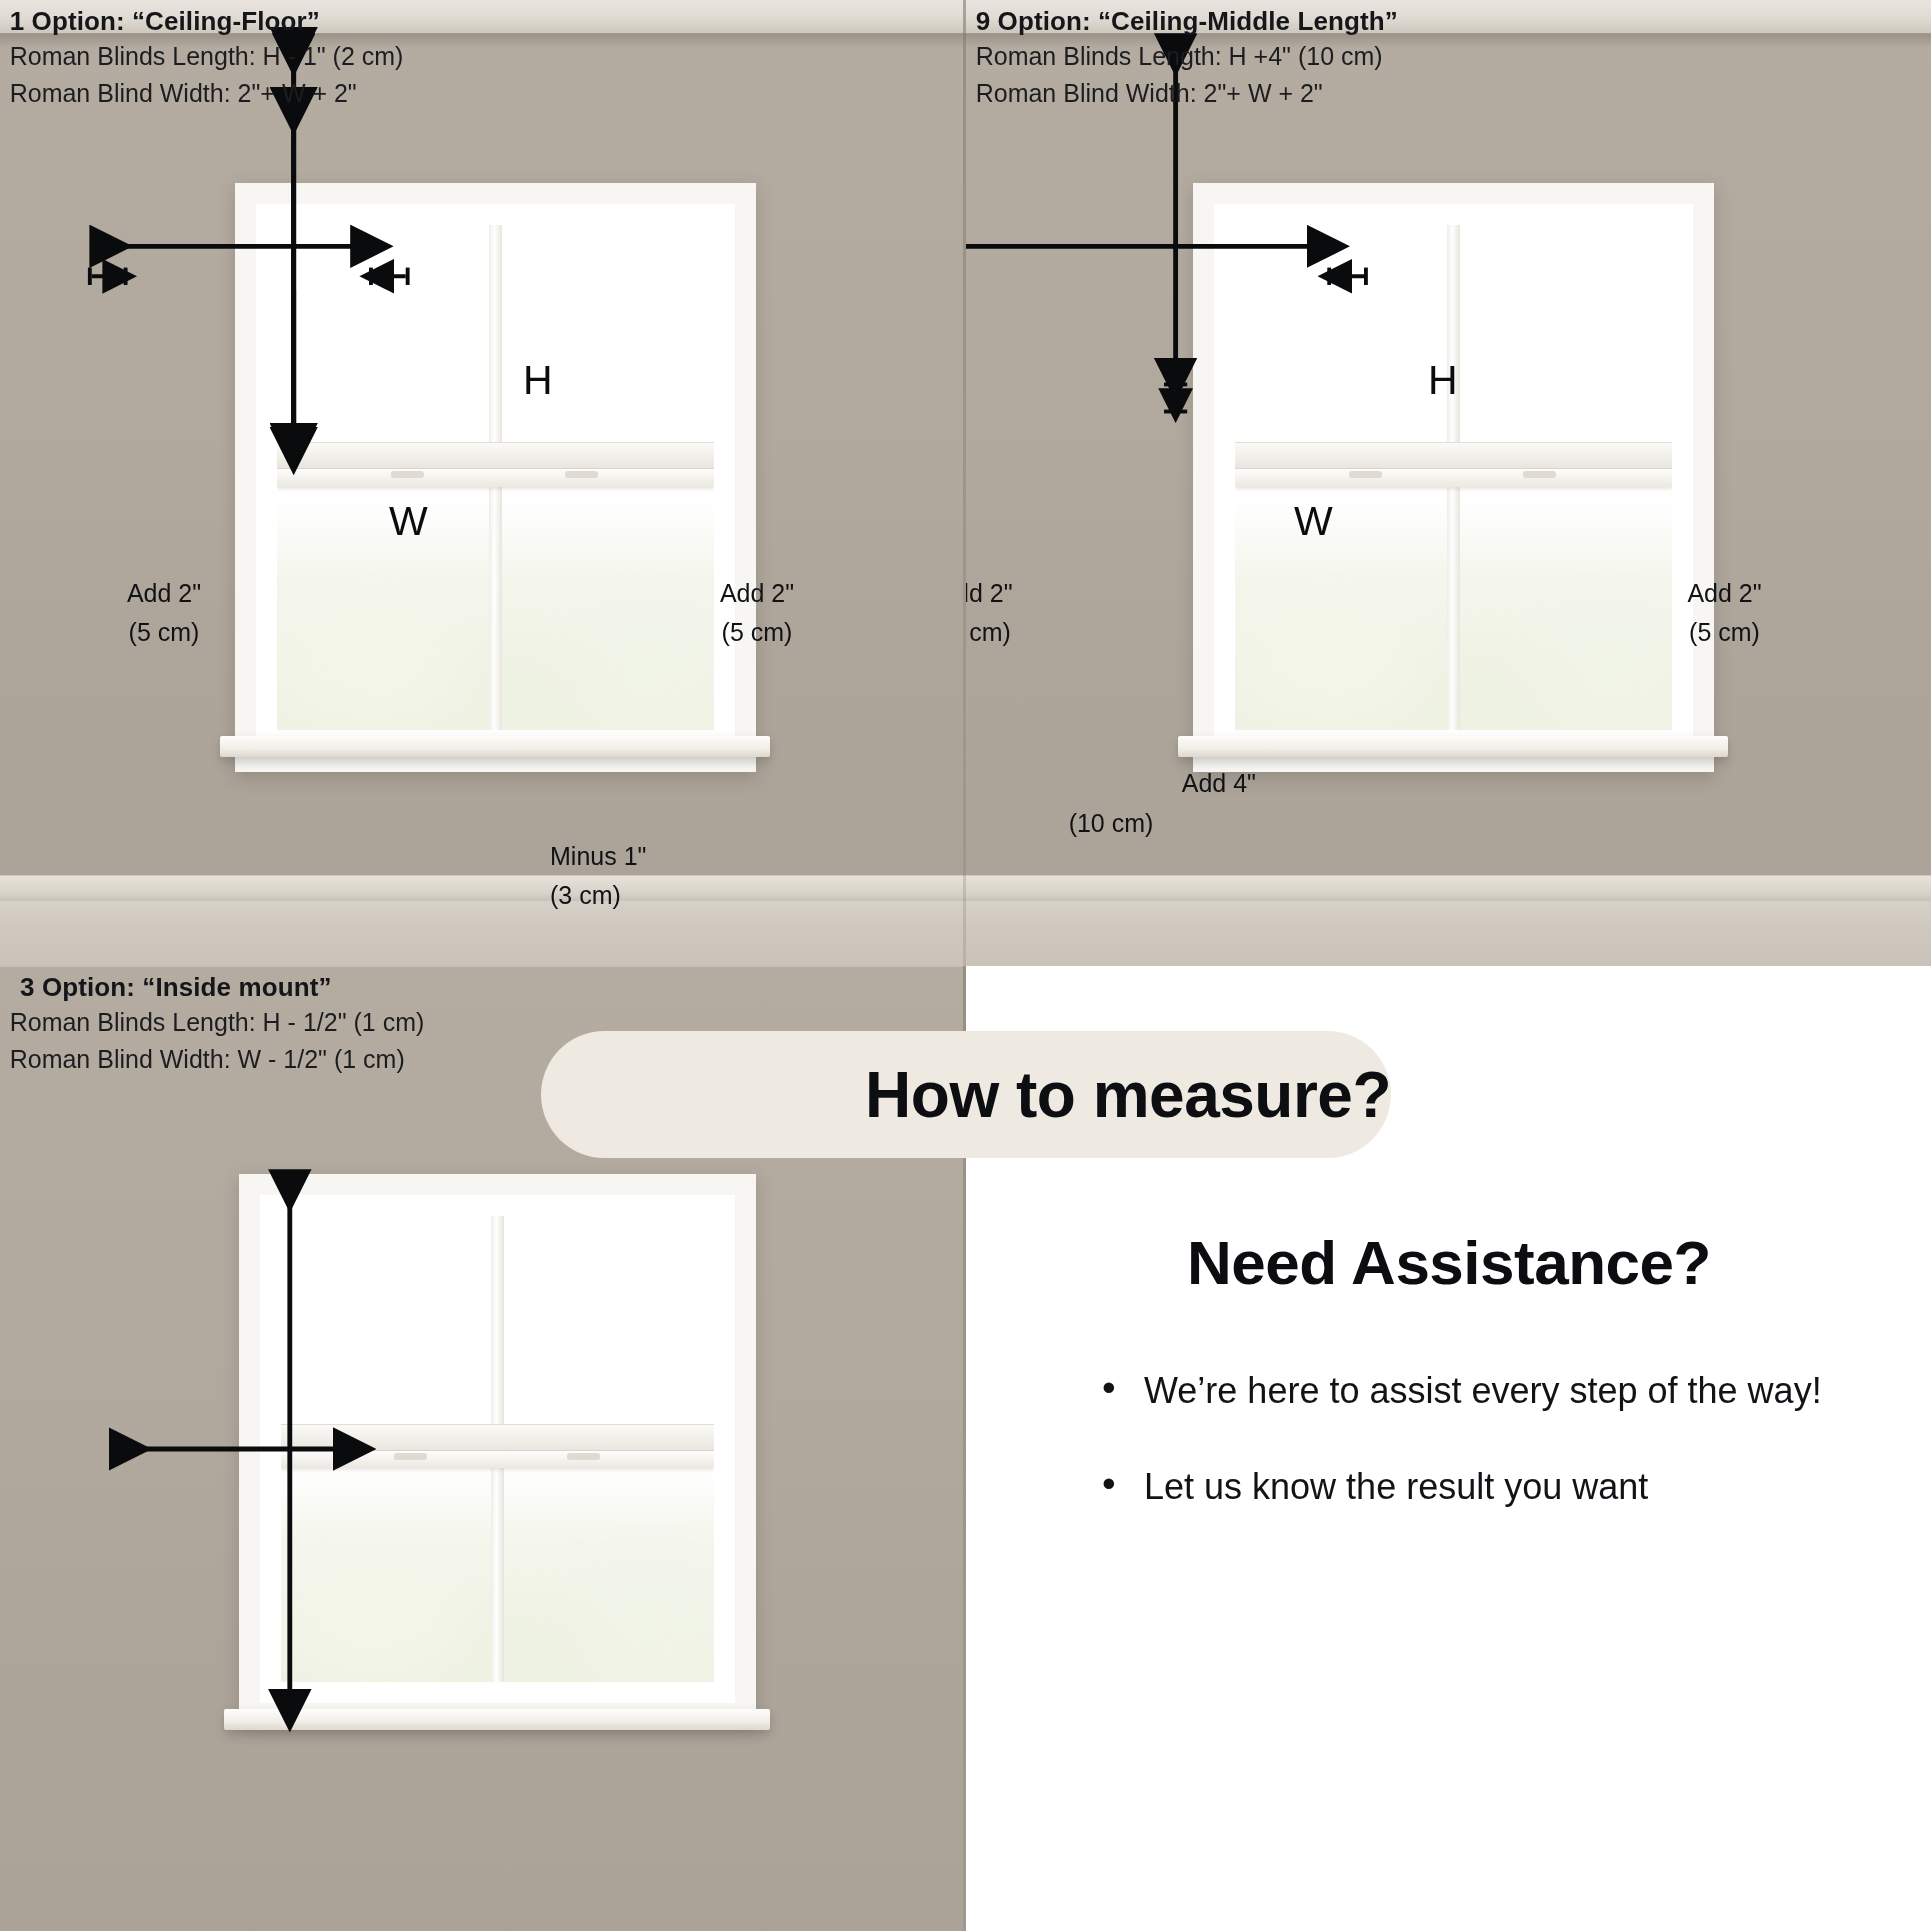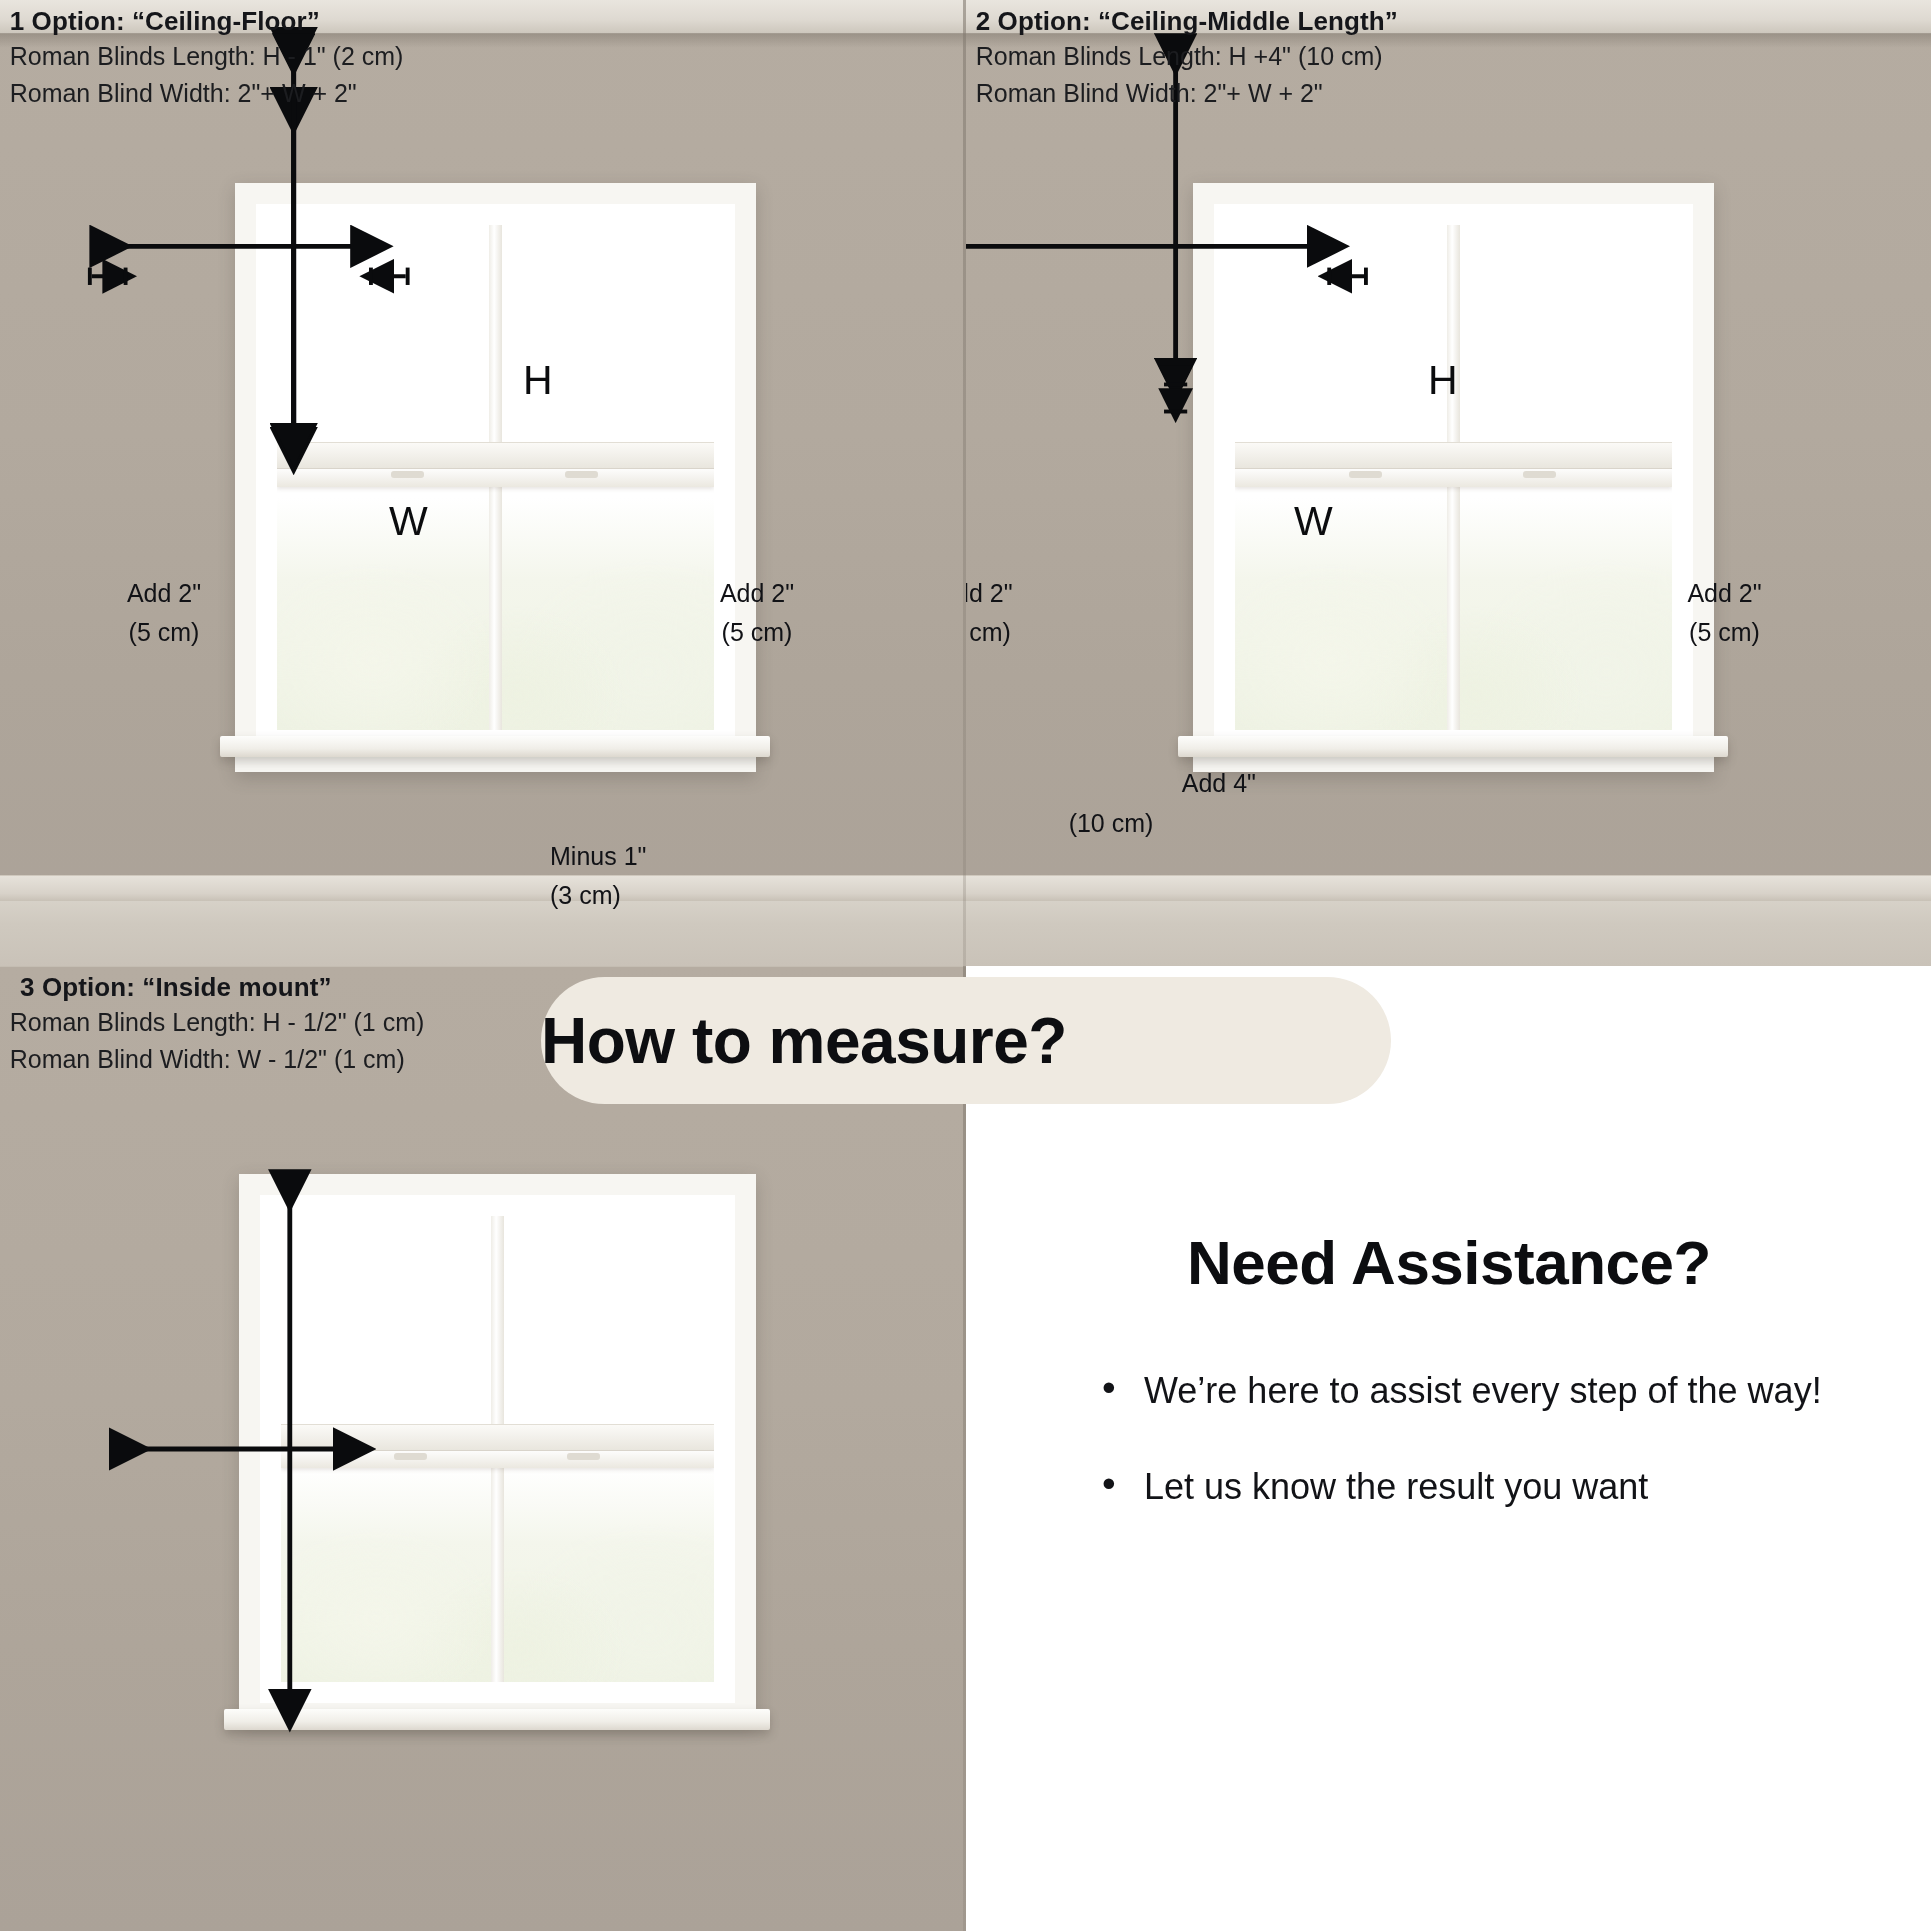--- a/index.html
+++ b/index.html
@@ -169,28 +169,28 @@
     position: absolute;
     left: 0; top: 0;
     width: 100%; height: 100%;
     pointer-events: none;
   }
 
   
   #banner {
     position: absolute;
     left: 541px;
-    top: 977px;
+    top: 1031px;
     width: 850px;
     height: 127px;
     background: #efeae1;
     border-radius: 64px;
     display: flex;
     align-items: center;
-    justify-content: flex-start;
+    justify-content: flex-end;
     z-index: 40;
   }
   #banner .banner-text {
     font-size: 64px;
     font-weight: bold;
     color: #0d0e11;
     letter-spacing: -0.5px;
   }
 
   
@@ -356,21 +356,21 @@
 
       <line x1="412" y1="286" x2="378" y2="286" stroke="#0a0b0d" stroke-width="4" marker-end="url(#ahb2)"></line>
       <line x1="376" y1="277" x2="376" y2="295" stroke="#0a0b0d" stroke-width="4"></line>
       <line x1="414" y1="277" x2="414" y2="295" stroke="#0a0b0d" stroke-width="4"></line>
 
       <line x1="217" y1="400" x2="217" y2="424" stroke="#0a0b0d" stroke-width="4" marker-start="url(#ahb2)" marker-end="url(#ahb2)"></line>
       <line x1="205" y1="398" x2="229" y2="398" stroke="#0a0b0d" stroke-width="4"></line>
       <line x1="205" y1="426" x2="229" y2="426" stroke="#0a0b0d" stroke-width="4"></line>
     </svg>
 
-    <div class="headline" style="left:9.7px; top:5.8px;">2 Option: “Ceiling-Middle Length”</div>
+    <div class="headline" style="left:9.7px; top:5.8px;">9 Option: “Ceiling-Middle Length”</div>
     <div class="subline" style="left:9.7px; top:42px;">Roman Blinds Length: H +4" (10 cm)</div>
     <div class="subline" style="left:9.7px; top:79px;">Roman Blind Width: 2"+ W + 2"</div>
 
     <div class="letter" style="left:462px; top:357px;">H</div>
     <div class="letter" style="left:328px; top:498px;">W</div>
 
     <div class="dimlabel" style="left:-87px; top:579px; width:193px;">Add 2"</div>
     <div class="dimlabel" style="left:-87px; top:618px; width:193px;">(5 cm)</div>
     <div class="dimlabel" style="left:662px; top:579px; width:193px;">Add 2"</div>
     <div class="dimlabel" style="left:662px; top:618px; width:193px;">(5 cm)</div>

